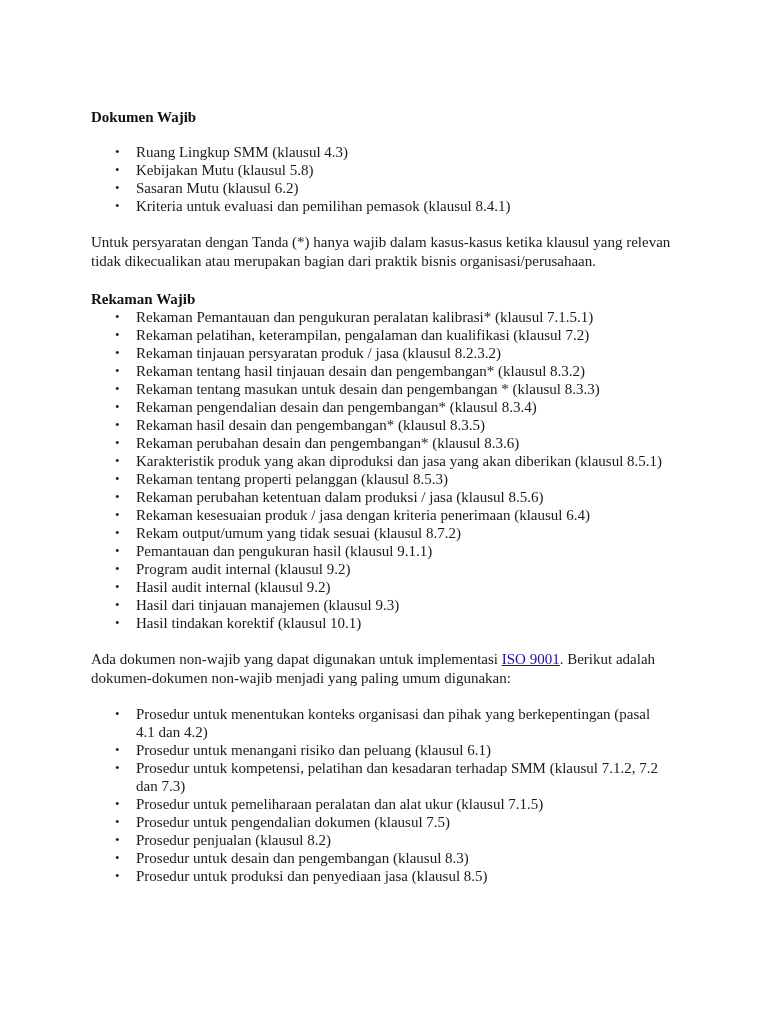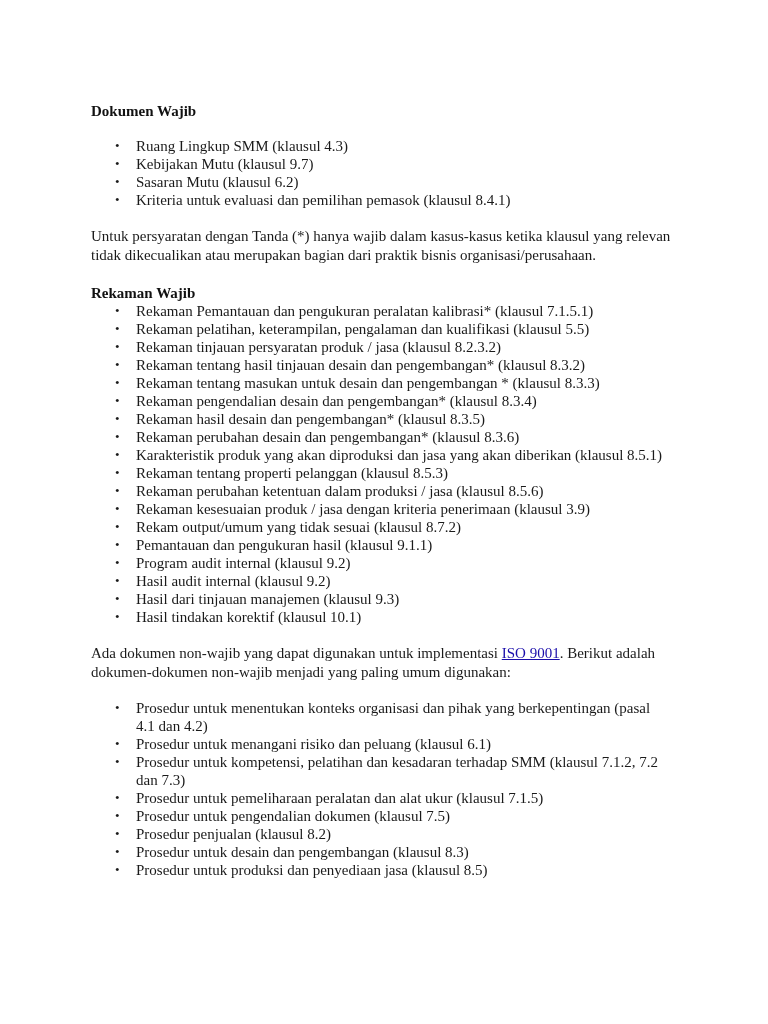--- a/index.html
+++ b/index.html
@@ -13,21 +13,21 @@
       overflow: hidden;
       position: relative;
       font-family: "Liberation Serif", "DejaVu Serif", serif;
       color: #1a1a1a;
       font-size: 15px;
       line-height: 18px;
     }
     .page {
       position: absolute;
       left: 91px;
-      top: 102px;
+      top: 108px;
       width: 600px;
     }
     h2.heading {
       font-size: 15px;
       font-weight: bold;
       margin: 0;
       line-height: 18px;
       color: #111;
     }
     ul.bullets {
@@ -63,40 +63,40 @@
     #s3-list li.wrap { width: 530px; }
   </style>
 </head>
 <body>
 
 <div class="page">
 
   <h2 class="heading" id="s1-heading">Dokumen Wajib</h2>
   <ul class="bullets" id="s1-list">
     <li><span class="bullet">•</span><span>Ruang Lingkup SMM (klausul 4.3)</span></li>
-    <li><span class="bullet">•</span><span>Kebijakan Mutu (klausul 9.7)</span></li>
+    <li><span class="bullet">•</span><span>Kebijakan Mutu (klausul 5.8)</span></li>
     <li><span class="bullet">•</span><span>Sasaran Mutu (klausul 6.2)</span></li>
     <li><span class="bullet">•</span><span>Kriteria untuk evaluasi dan pemilihan pemasok (klausul 8.4.1)</span></li>
   </ul>
   <p class="para" id="s1-note">Untuk persyaratan dengan Tanda (*) hanya wajib dalam kasus-kasus ketika klausul yang relevan tidak dikecualikan atau merupakan bagian dari praktik bisnis organisasi/perusahaan.</p>
 
   <h2 class="heading" id="s2-heading">Rekaman Wajib</h2>
   <ul class="bullets" id="s2-list">
     <li><span class="bullet">•</span><span>Rekaman Pemantauan dan pengukuran peralatan kalibrasi* (klausul 7.1.5.1)</span></li>
-    <li><span class="bullet">•</span><span>Rekaman pelatihan, keterampilan, pengalaman dan kualifikasi (klausul 5.5)</span></li>
+    <li><span class="bullet">•</span><span>Rekaman pelatihan, keterampilan, pengalaman dan kualifikasi (klausul 7.2)</span></li>
     <li><span class="bullet">•</span><span>Rekaman tinjauan persyaratan produk / jasa (klausul 8.2.3.2)</span></li>
     <li><span class="bullet">•</span><span>Rekaman tentang hasil tinjauan desain dan pengembangan* (klausul 8.3.2)</span></li>
     <li><span class="bullet">•</span><span>Rekaman tentang masukan untuk desain dan pengembangan * (klausul 8.3.3)</span></li>
     <li><span class="bullet">•</span><span>Rekaman pengendalian desain dan pengembangan* (klausul 8.3.4)</span></li>
     <li><span class="bullet">•</span><span>Rekaman hasil desain dan pengembangan* (klausul 8.3.5)</span></li>
     <li><span class="bullet">•</span><span>Rekaman perubahan desain dan pengembangan* (klausul 8.3.6)</span></li>
     <li><span class="bullet">•</span><span>Karakteristik produk yang akan diproduksi dan jasa yang akan diberikan (klausul 8.5.1)</span></li>
     <li><span class="bullet">•</span><span>Rekaman tentang properti pelanggan (klausul 8.5.3)</span></li>
     <li><span class="bullet">•</span><span>Rekaman perubahan ketentuan dalam produksi / jasa (klausul 8.5.6)</span></li>
-    <li><span class="bullet">•</span><span>Rekaman kesesuaian produk / jasa dengan kriteria penerimaan (klausul 3.9)</span></li>
+    <li><span class="bullet">•</span><span>Rekaman kesesuaian produk / jasa dengan kriteria penerimaan (klausul 6.4)</span></li>
     <li><span class="bullet">•</span><span>Rekam output/umum yang tidak sesuai (klausul 8.7.2)</span></li>
     <li><span class="bullet">•</span><span>Pemantauan dan pengukuran hasil (klausul 9.1.1)</span></li>
     <li><span class="bullet">•</span><span>Program audit internal (klausul 9.2)</span></li>
     <li><span class="bullet">•</span><span>Hasil audit internal (klausul 9.2)</span></li>
     <li><span class="bullet">•</span><span>Hasil dari tinjauan manajemen (klausul 9.3)</span></li>
     <li><span class="bullet">•</span><span>Hasil tindakan korektif (klausul 10.1)</span></li>
   </ul>
 
   <p class="para" id="s3-intro"><span>Ada dokumen non-wajib yang dapat digunakan untuk implementasi </span><a class="link" href="#">ISO 9001</a><span>. Berikut adalah dokumen-dokumen non-wajib menjadi yang paling umum digunakan:</span></p>
   <ul class="bullets" id="s3-list">

